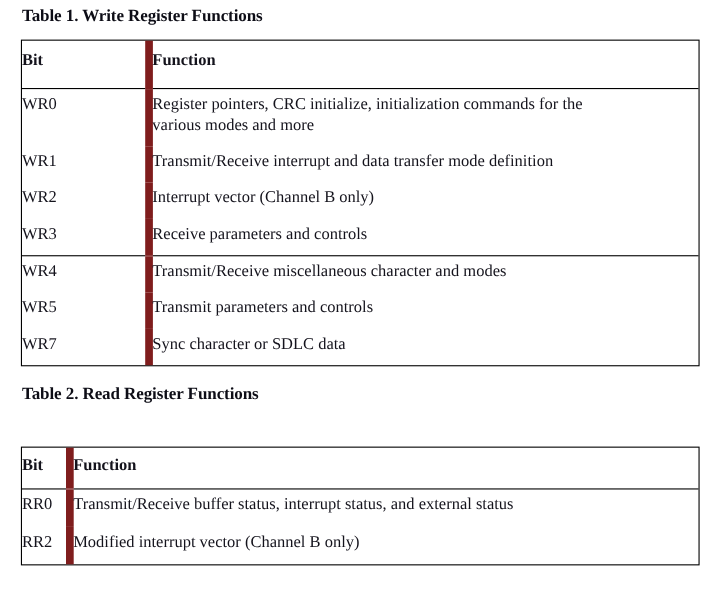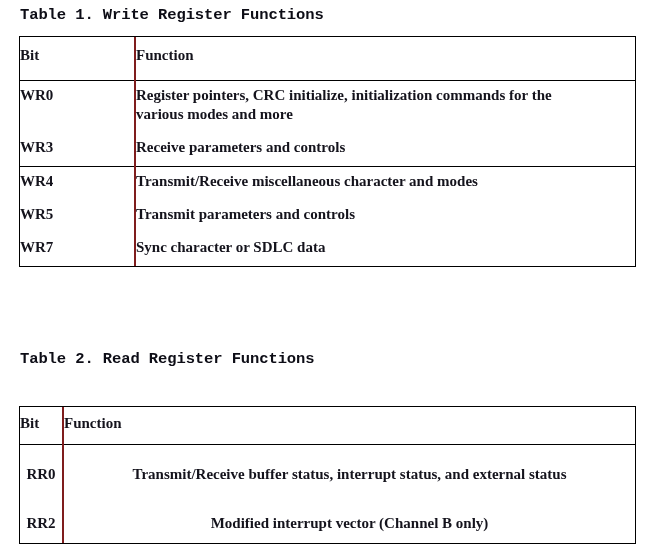--- a/index.html
+++ b/index.html
@@ -24,21 +24,20 @@
 
   
   .caption {
     position: absolute;
     left: 20px;
     font-size: 15.5px;
     font-weight: bold;
     letter-spacing: -0.1px;
     white-space: nowrap;
     color: #0d0d16;
-    font-family: Liberation Mono, monospace;
   }
   #caption-1 { top: 6px; }
   #caption-2 { top: 350px; }
 
   
   .reg-table {
     position: absolute;
     left: 19px;
     width: 617px;
     border: 1px solid #000000;
@@ -52,29 +51,29 @@
   .reg-table table {
     width: 100%;
     border-collapse: collapse;
     table-layout: fixed;
   }
 
   .reg-table td, .reg-table th {
     text-align: left;
     vertical-align: top;
     padding: 0;
-    font-weight: bold;
+    font-weight: normal;
     font-size: 15px;
     line-height: 19px;
     color: #14131c;
   }
 
   
   .col-bit {
-    border-right: 2px solid #7f1d1d;
+    border-right: 7px solid #7f1d1d;
     box-sizing: border-box;
   }
 
   
   #table-1 .col-bit   { width: 115px; }
   
   #table-2 .col-bit   { width: 43px; }
 
   
   .hdr td {
@@ -87,21 +86,21 @@
   .hdr-sep td {
     border-bottom: 1px solid #000000;
     height: 0;
     padding: 0;
     line-height: 0;
     font-size: 0;
   }
 
   
   #table-1 .drow td { height: 28px; padding-top: 5px; }
-  #table-2 .drow td { height: 29px; padding-top: 20px; text-align: center; }
+  #table-2 .drow td { height: 29px; padding-top: 5px; }
 
   #table-1 .drow.tall td { height: 47px; }
 
   
   .group-sep td {
     border-bottom: 1px solid #000000;
     height: 0;
     padding: 0;
     line-height: 0;
     font-size: 0;
@@ -136,21 +135,29 @@
         </tr>
 
         <tr class="drow tall">
           <td class="col-bit cell-pad-bit">WR0</td>
           <td class="cell-pad-func">
             <span class="fn-line">Register pointers, CRC initialize, initialization commands for the</span>
             <span class="fn-line">various modes and more</span>
           </td>
         </tr>
 
-
+        <tr class="drow">
+          <td class="col-bit cell-pad-bit">WR1</td>
+          <td class="cell-pad-func">Transmit/Receive interrupt and data transfer mode definition</td>
+        </tr>
+
+        <tr class="drow">
+          <td class="col-bit cell-pad-bit">WR2</td>
+          <td class="cell-pad-func">Interrupt vector (Channel B only)</td>
+        </tr>
 
         <tr class="drow">
           <td class="col-bit cell-pad-bit">WR3</td>
           <td class="cell-pad-func">Receive parameters and controls</td>
         </tr>
 
         <tr class="group-sep">
           <td class="col-bit"></td>
             <td></td>
         </tr>

